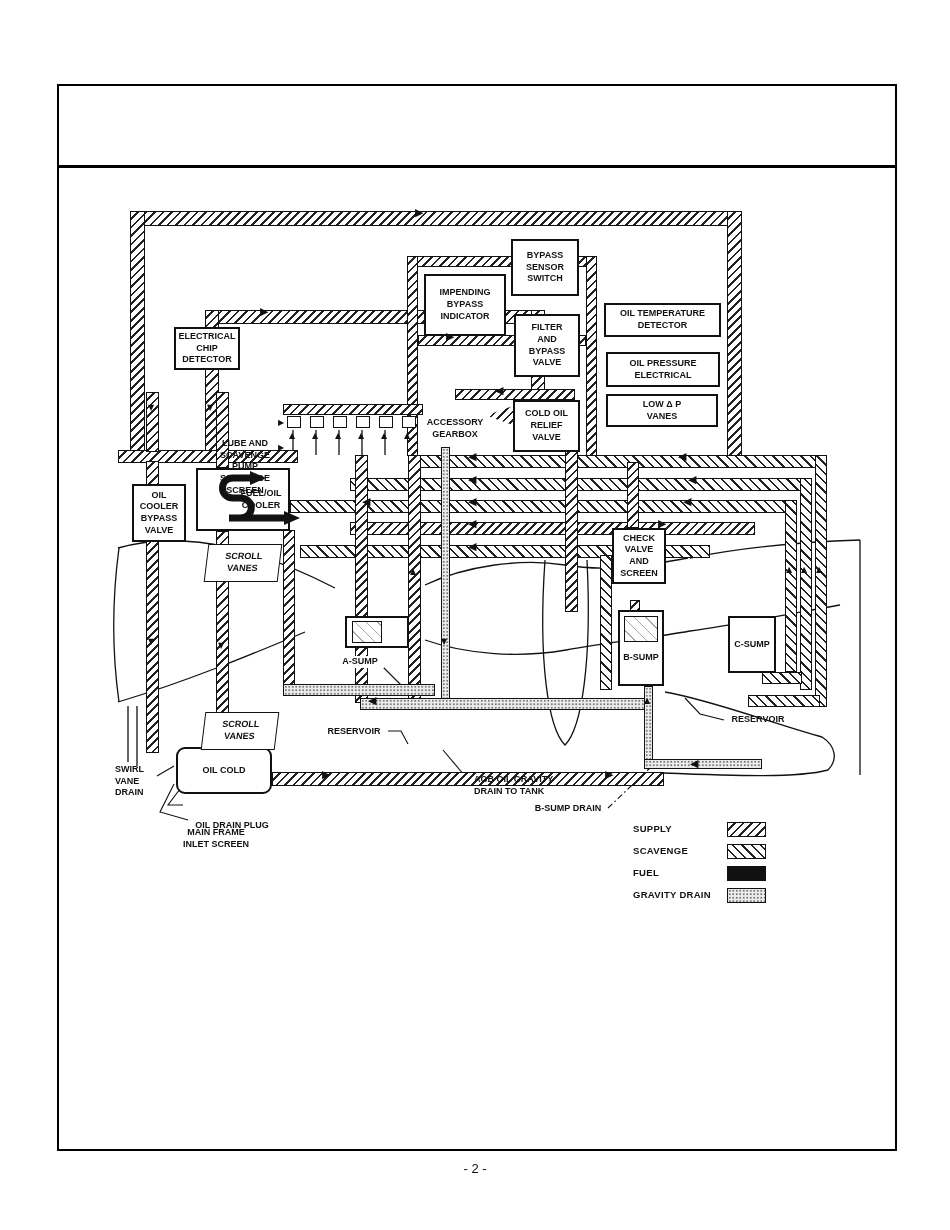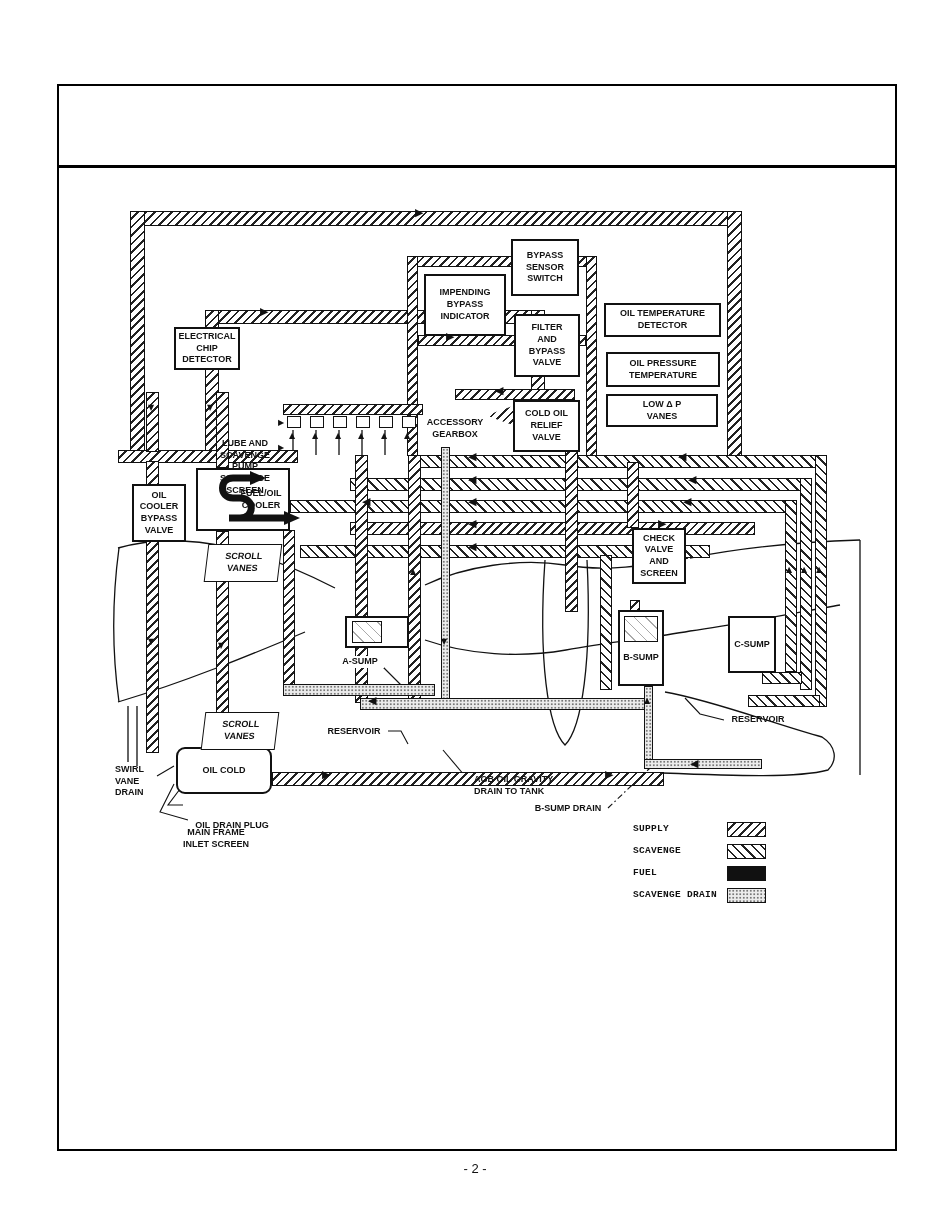--- a/index.html
+++ b/index.html
@@ -37,21 +37,21 @@
 
   
   .ar{position:absolute;z-index:7;font-size:11px;line-height:1;color:#111;font-family:"DejaVu Sans",sans-serif;}
   .sm{font-size:8px;}
   .ar-l::before{content:"◀";} .ar-r::before{content:"▶";} .ar-u::before{content:"▲";} .ar-d::before{content:"▼";}
 
   svg.lines{position:absolute;left:0;top:0;z-index:1;}
   svg.over{position:absolute;left:0;top:0;z-index:6;}
 
   
-  .leg-label{position:absolute;z-index:6;font-weight:bold;font-size:9.5px;letter-spacing:.3px;font-family:Liberation Mono, monospace;}
+  .leg-label{position:absolute;z-index:6;font-weight:bold;font-size:9.5px;letter-spacing:.3px;}
   .leg-sw{position:absolute;box-sizing:border-box;border:1.6px solid #111;width:39px;height:15px;z-index:6;}
 </style>
 </head>
 <body>
 
 <div id="stage">
 
   <div class="frame"></div>
   <div class="hline"></div>
 
@@ -183,36 +183,36 @@
   <div class="dbox" style="left:424px;top:274px;width:82px;height:62px;">IMPENDING
 BYPASS
 INDICATOR</div>
   <div class="dbox" style="left:514px;top:314px;width:66px;height:63px;">FILTER
 AND
 BYPASS
 VALVE</div>
   <div class="dbox" style="left:604px;top:303px;width:117px;height:34px;">OIL TEMPERATURE
 DETECTOR</div>
   <div class="dbox" style="left:606px;top:352px;width:114px;height:35px;">OIL PRESSURE
-TEMPERATURE</div>
+ELECTRICAL</div>
   <div class="dbox" style="left:606px;top:394px;width:112px;height:33px;">LOW Δ P
 VANES</div>
   <div class="dbox" style="left:174px;top:327px;width:66px;height:43px;">ELECTRICAL
 CHIP
 DETECTOR</div>
   <div class="dbox" style="left:513px;top:400px;width:67px;height:52px;">COLD OIL
 RELIEF
 VALVE</div>
   <div class="dbox" style="left:132px;top:484px;width:54px;height:58px;">OIL
 COOLER
 BYPASS
 VALVE</div>
   <div class="dbox" style="left:196px;top:468px;width:94px;height:63px;padding-left:36px;box-sizing:border-box;">FUEL/OIL
 COOLER</div>
-  <div class="dbox" style="left:612px;top:528px;width:54px;height:56px;margin-left:20px;">CHECK
+  <div class="dbox" style="left:612px;top:528px;width:54px;height:56px;">CHECK
 VALVE
 AND
 SCREEN</div>
   <div class="dbox" style="left:728px;top:616px;width:48px;height:57px;">C-SUMP</div>
   <div class="dbox round" style="left:176px;top:747px;width:96px;height:47px;">OIL COLD</div>
 
   <svg class="over" width="950" height="1230">
     <path d="M250,478 H233 C219,478 219,498 233,498 H240 C255,498 255,518 240,518 H229 M229,518 H284" fill="none" stroke="#111" stroke-width="7"></path>
     <polygon points="250,471 266,478 250,485" fill="#111"></polygon>
     <polygon points="284,511 300,518 284,525" fill="#111"></polygon>
@@ -252,17 +252,17 @@
   <div class="dlabel tl" style="left:474px;top:774px;width:104px;">AGB OIL GRAVITY
 DRAIN TO TANK</div>
   <div class="dlabel" style="left:528px;top:803px;width:80px;">B-SUMP DRAIN</div>
 
   <div class="leg-label" style="left:633px;top:823px;">SUPPLY</div>
   <i class="leg-sw sup" style="left:727px;top:822px;"></i>
   <div class="leg-label" style="left:633px;top:845px;">SCAVENGE</div>
   <i class="leg-sw scv" style="left:727px;top:844px;"></i>
   <div class="leg-label" style="left:633px;top:867px;">FUEL</div>
   <i class="leg-sw blk" style="left:727px;top:866px;"></i>
-  <div class="leg-label" style="left:633px;top:889px;">SCAVENGE DRAIN</div>
+  <div class="leg-label" style="left:633px;top:889px;">GRAVITY DRAIN</div>
   <i class="leg-sw grv" style="left:727px;top:888px;"></i>
 
   <div class="pageno">- 2 -</div>
 </div>
 
 </body></html>

